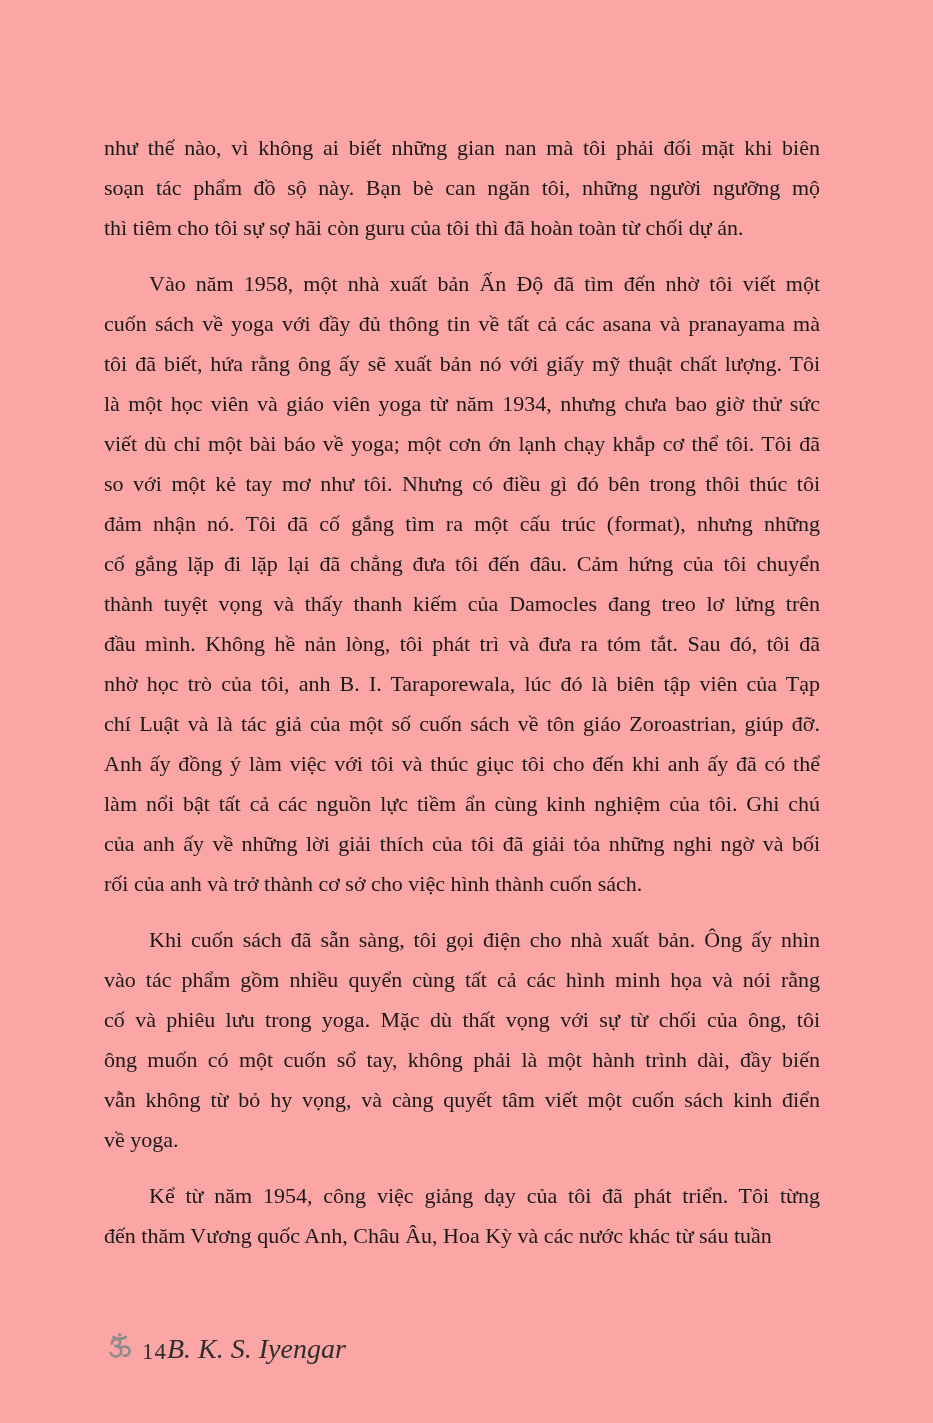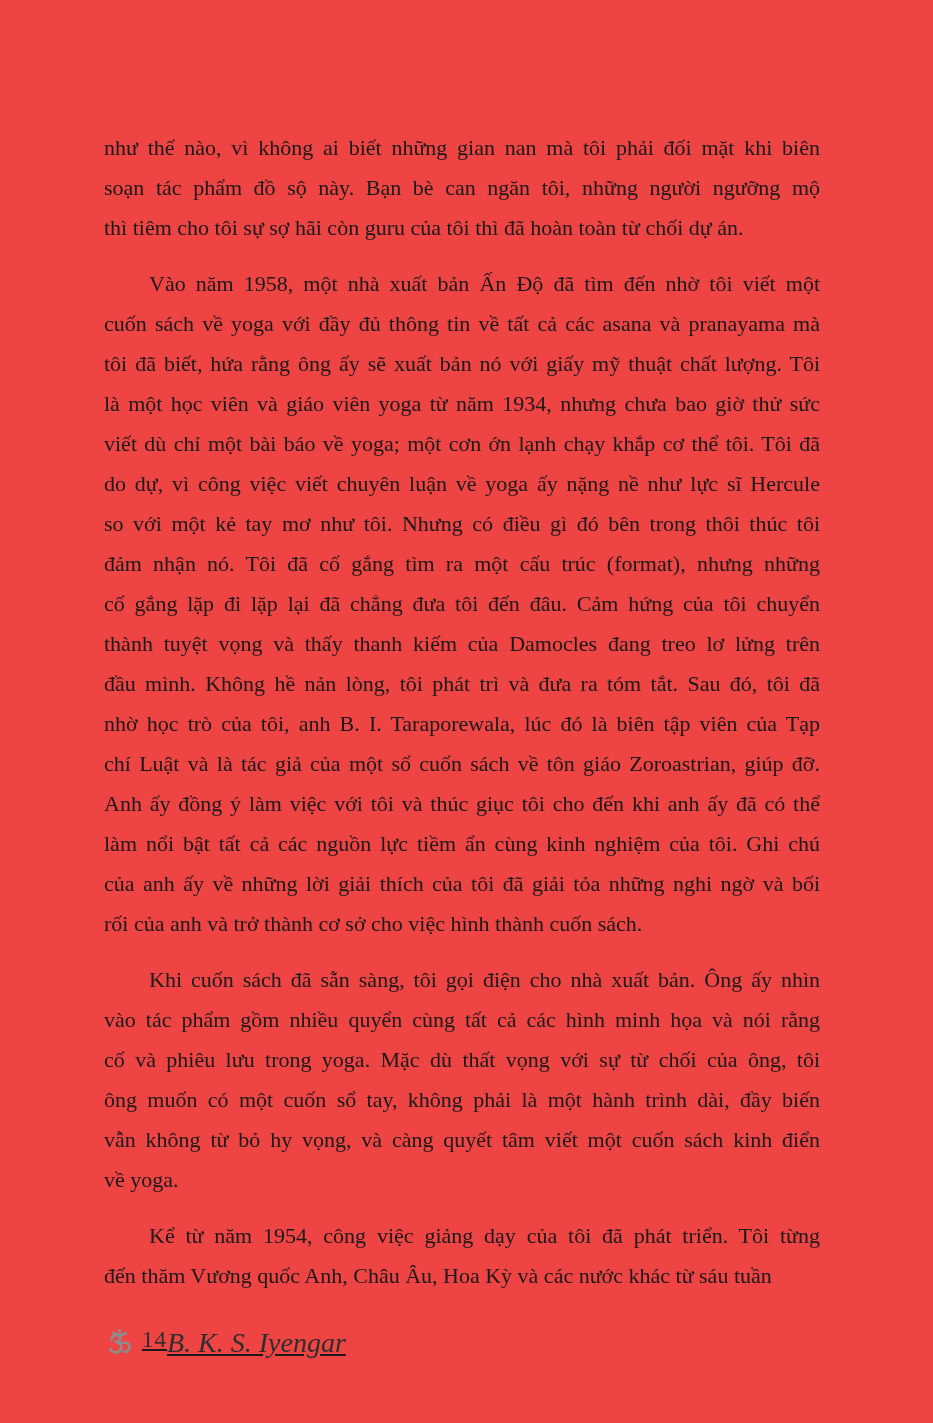--- a/index.html
+++ b/index.html
@@ -5,21 +5,21 @@
   html, body {
     margin: 0;
     padding: 0;
     background: #e8e8e8;
   }
   .page {
     position: relative;
     width: 933px;
     height: 1423px;
     margin: 0 auto;
-    background: #ef4444;
+    background: #fca5a5;
     font-family: "Liberation Serif", "DejaVu Serif", serif;
     color: #1a1a1a;
     overflow: hidden;
   }
   .content {
     position: absolute;
     left: 104px;
     top: 128px;
     width: 716px;
     font-size: 22px;
@@ -38,22 +38,21 @@
     text-align: left;
     text-align-last: left;
   }
   .line.indented { text-indent: 45px; }
   .footer {
     position: absolute;
     left: 104px;
     top: 1327px;
     height: 38px;
     display: flex;
-    align-items: flex-start;
-    text-decoration: underline;
+    align-items: flex-end;
   }
   .om {
     width: 31px;
     height: 34px;
     display: inline-block;
     margin-right: 7px;
   }
   .om svg { width: 100%; height: 100%; display: block; }
   .pagenum {
     font-size: 23px;
@@ -76,21 +75,20 @@
         <div class="line">như thế nào, vì không ai biết những gian nan mà tôi phải đối mặt khi biên</div>
         <div class="line">soạn tác phẩm đồ sộ này. Bạn bè can ngăn tôi, những người ngưỡng mộ</div>
         <div class="line para-last">thì tiêm cho tôi sự sợ hãi còn guru của tôi thì đã hoàn toàn từ chối dự án.</div>
       </div>
       <div class="para">
         <div class="line indented">Vào năm 1958, một nhà xuất bản Ấn Độ đã tìm đến nhờ tôi viết một</div>
         <div class="line">cuốn sách về yoga với đầy đủ thông tin về tất cả các asana và pranayama mà</div>
         <div class="line">tôi đã biết, hứa rằng ông ấy sẽ xuất bản nó với giấy mỹ thuật chất lượng. Tôi</div>
         <div class="line">là một học viên và giáo viên yoga từ năm 1934, nhưng chưa bao giờ thử sức</div>
         <div class="line">viết dù chỉ một bài báo về yoga; một cơn ớn lạnh chạy khắp cơ thể tôi. Tôi đã</div>
-        <div class="line">do dự, vì công việc viết chuyên luận về yoga ấy nặng nề như lực sĩ Hercule</div>
         <div class="line">so với một kẻ tay mơ như tôi. Nhưng có điều gì đó bên trong thôi thúc tôi</div>
         <div class="line">đảm nhận nó. Tôi đã cố gắng tìm ra một cấu trúc (format), nhưng những</div>
         <div class="line">cố gắng lặp đi lặp lại đã chẳng đưa tôi đến đâu. Cảm hứng của tôi chuyển</div>
         <div class="line">thành tuyệt vọng và thấy thanh kiếm của Damocles đang treo lơ lửng trên</div>
         <div class="line">đầu mình. Không hề nản lòng, tôi phát trì và đưa ra tóm tắt. Sau đó, tôi đã</div>
         <div class="line">nhờ học trò của tôi, anh B. I. Taraporewala, lúc đó là biên tập viên của Tạp</div>
         <div class="line">chí Luật và là tác giả của một số cuốn sách về tôn giáo Zoroastrian, giúp đỡ.</div>
         <div class="line">Anh ấy đồng ý làm việc với tôi và thúc giục tôi cho đến khi anh ấy đã có thể</div>
         <div class="line">làm nổi bật tất cả các nguồn lực tiềm ẩn cùng kinh nghiệm của tôi. Ghi chú</div>
         <div class="line">của anh ấy về những lời giải thích của tôi đã giải tỏa những nghi ngờ và bối</div>

